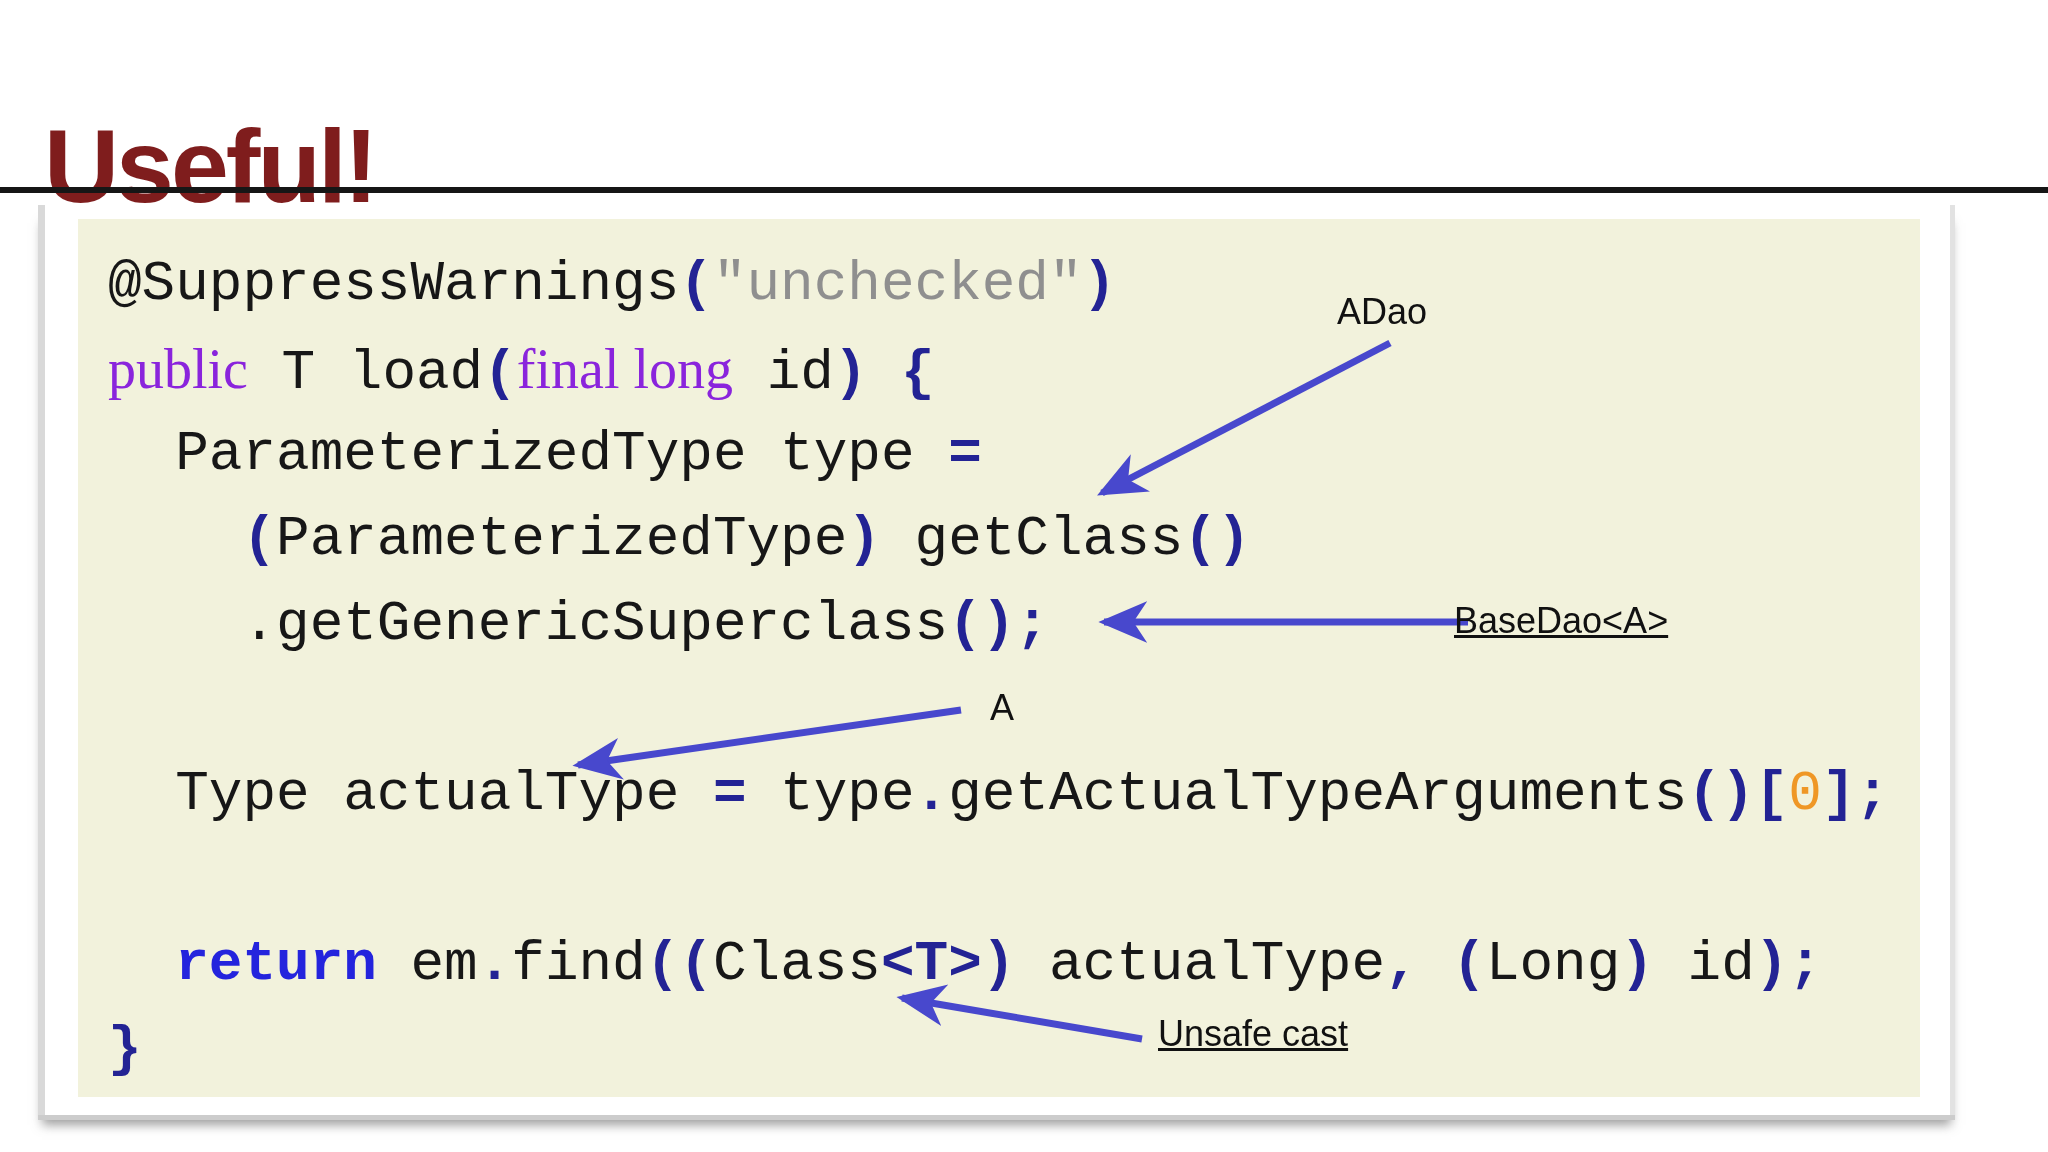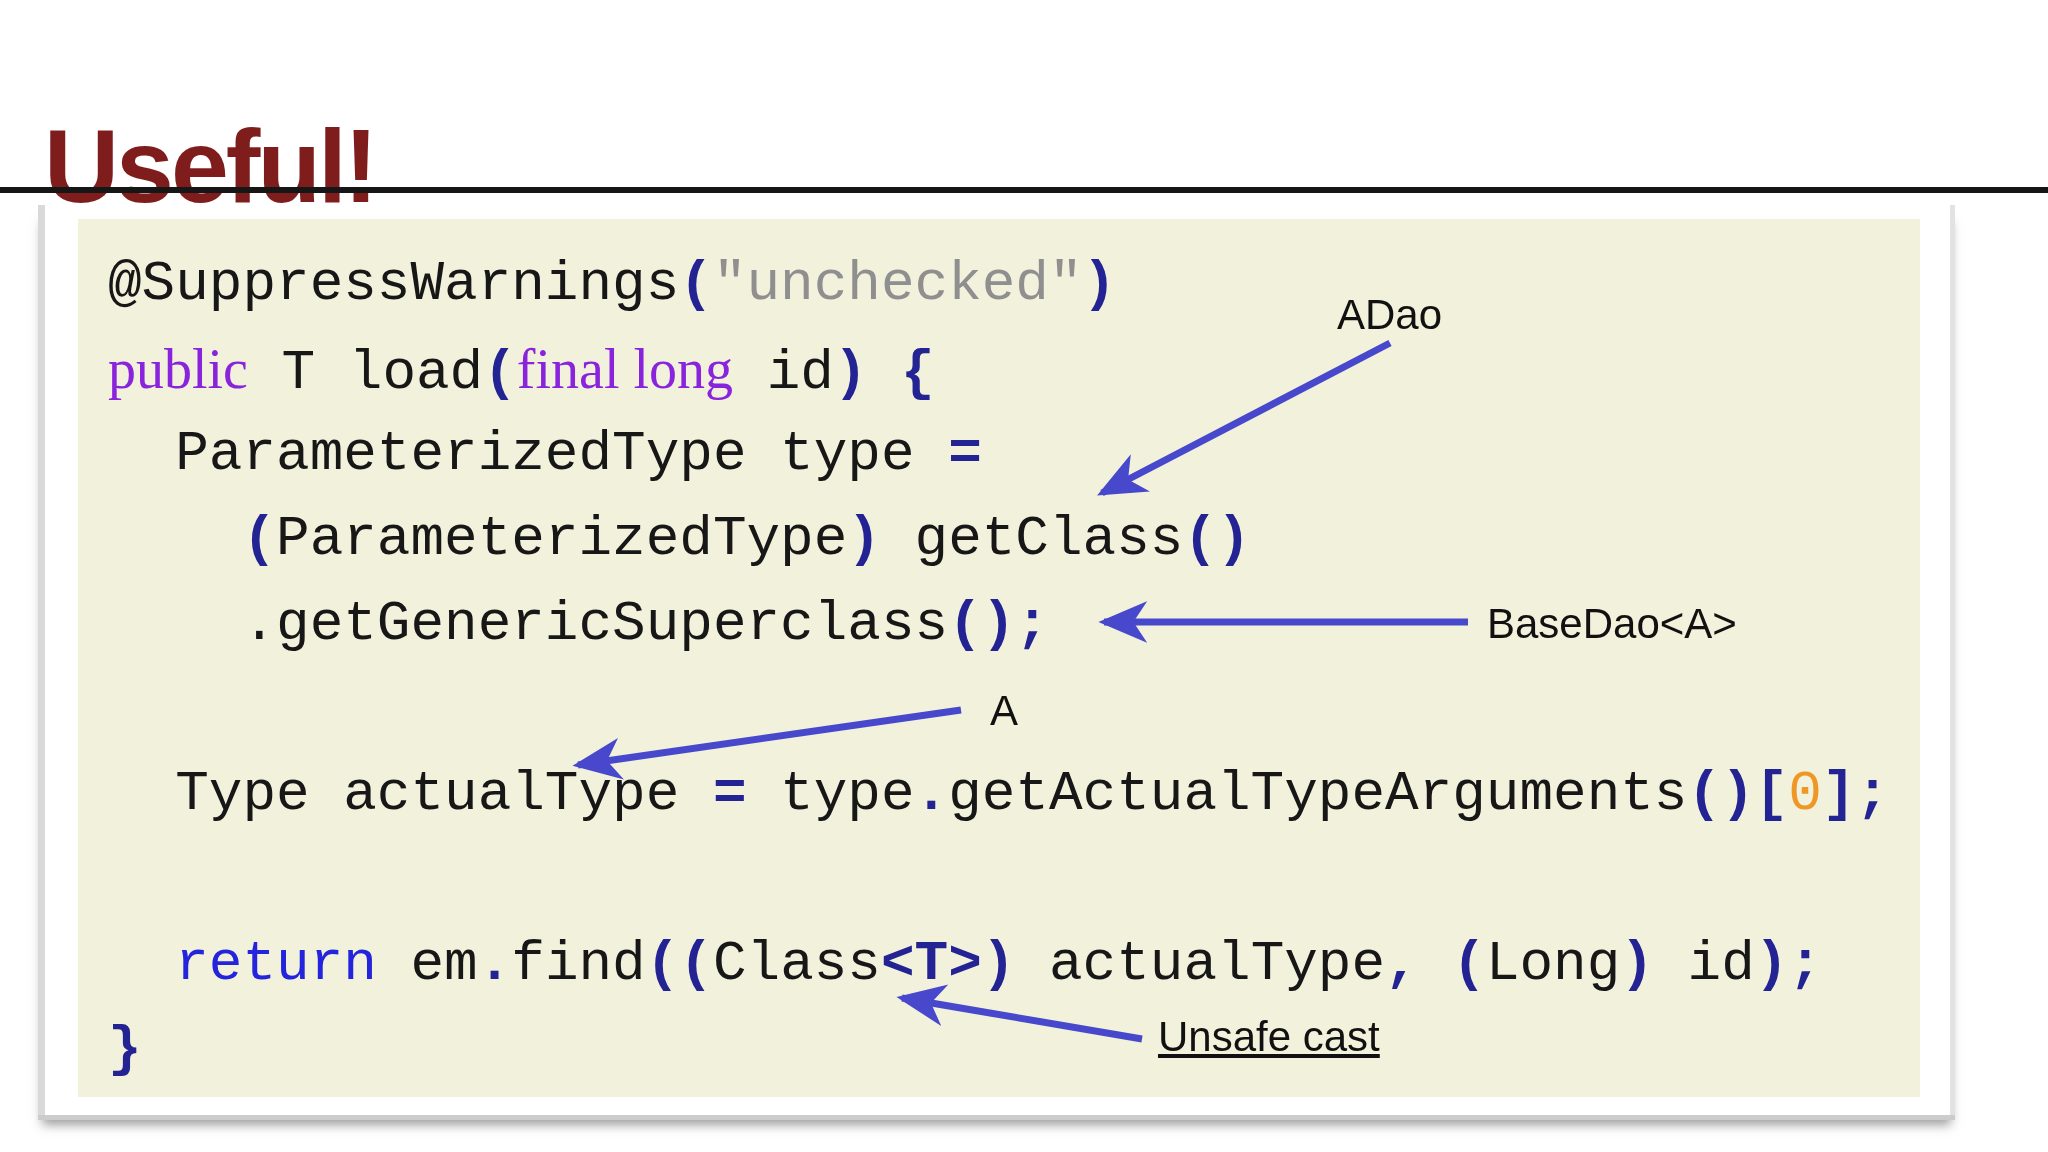--- a/index.html
+++ b/index.html
@@ -35,27 +35,27 @@
   }
   .code {
     position:absolute; left:108px; top:242px; margin:0;
     font-family:"Liberation Mono", monospace;
     font-size:56px; line-height:85px;
     color:var(--code-default,#171717);
     white-space:pre;
   }
   .code .line { height:85px; }
   .tok-k { color:var(--kw,#8a24dc);font-family:Liberation Serif, serif; }
-  .tok-r { color:var(--ret,#2424dd); font-weight:normal; }
+  .tok-r { color:var(--ret,#2424dd); font-weight:bold; }
   .tok-x { color:var(--punct,#232394); font-weight:bold; }
   .tok-s { color:var(--string,#8f8f8f); }
   .tok-n { color:var(--num,#ef9726); }
   .ann-label {
     position:absolute;
-    font-size:42px; line-height:1.1;
+    font-size:36px; line-height:1.1;
     color:var(--label,#111111);
     white-space:nowrap;
   }
   #arrows {
     position:absolute; left:0; top:0;
     width:2048px; height:1152px;
     pointer-events:none;
   }
 </style>
 </head>
@@ -87,16 +87,16 @@
       </marker>
     </defs>
     <line x1="1390" y1="343" x2="1102" y2="493" stroke="#4848cd" stroke-width="7" marker-end="url(#arrowhead-0)"></line>
     <line x1="1468" y1="622" x2="1104" y2="622" stroke="#4848cd" stroke-width="7" marker-end="url(#arrowhead-1)"></line>
     <line x1="961" y1="710" x2="578" y2="765" stroke="#4848cd" stroke-width="7" marker-end="url(#arrowhead-2)"></line>
     <line x1="1142" y1="1039" x2="902" y2="998" stroke="#4848cd" stroke-width="7" marker-end="url(#arrowhead-3)"></line>
   </svg>
 
 <div id="labels">
     <div class="ann-label" style="left: 1337px; top: 292px;">ADao</div>
-    <div class="ann-label" style="left: 1487px; top: 601px;">BaseDao&lt;A&gt;</div>
+    <div class="ann-label" style="left: 1454px; top: 601px; text-decoration: underline;">BaseDao&lt;A&gt;</div>
     <div class="ann-label" style="left: 990px; top: 688px;">A</div>
     <div class="ann-label" style="left: 1158px; top: 1014px; text-decoration: underline;">Unsafe cast</div>
   </div>
 
 </body></html>

